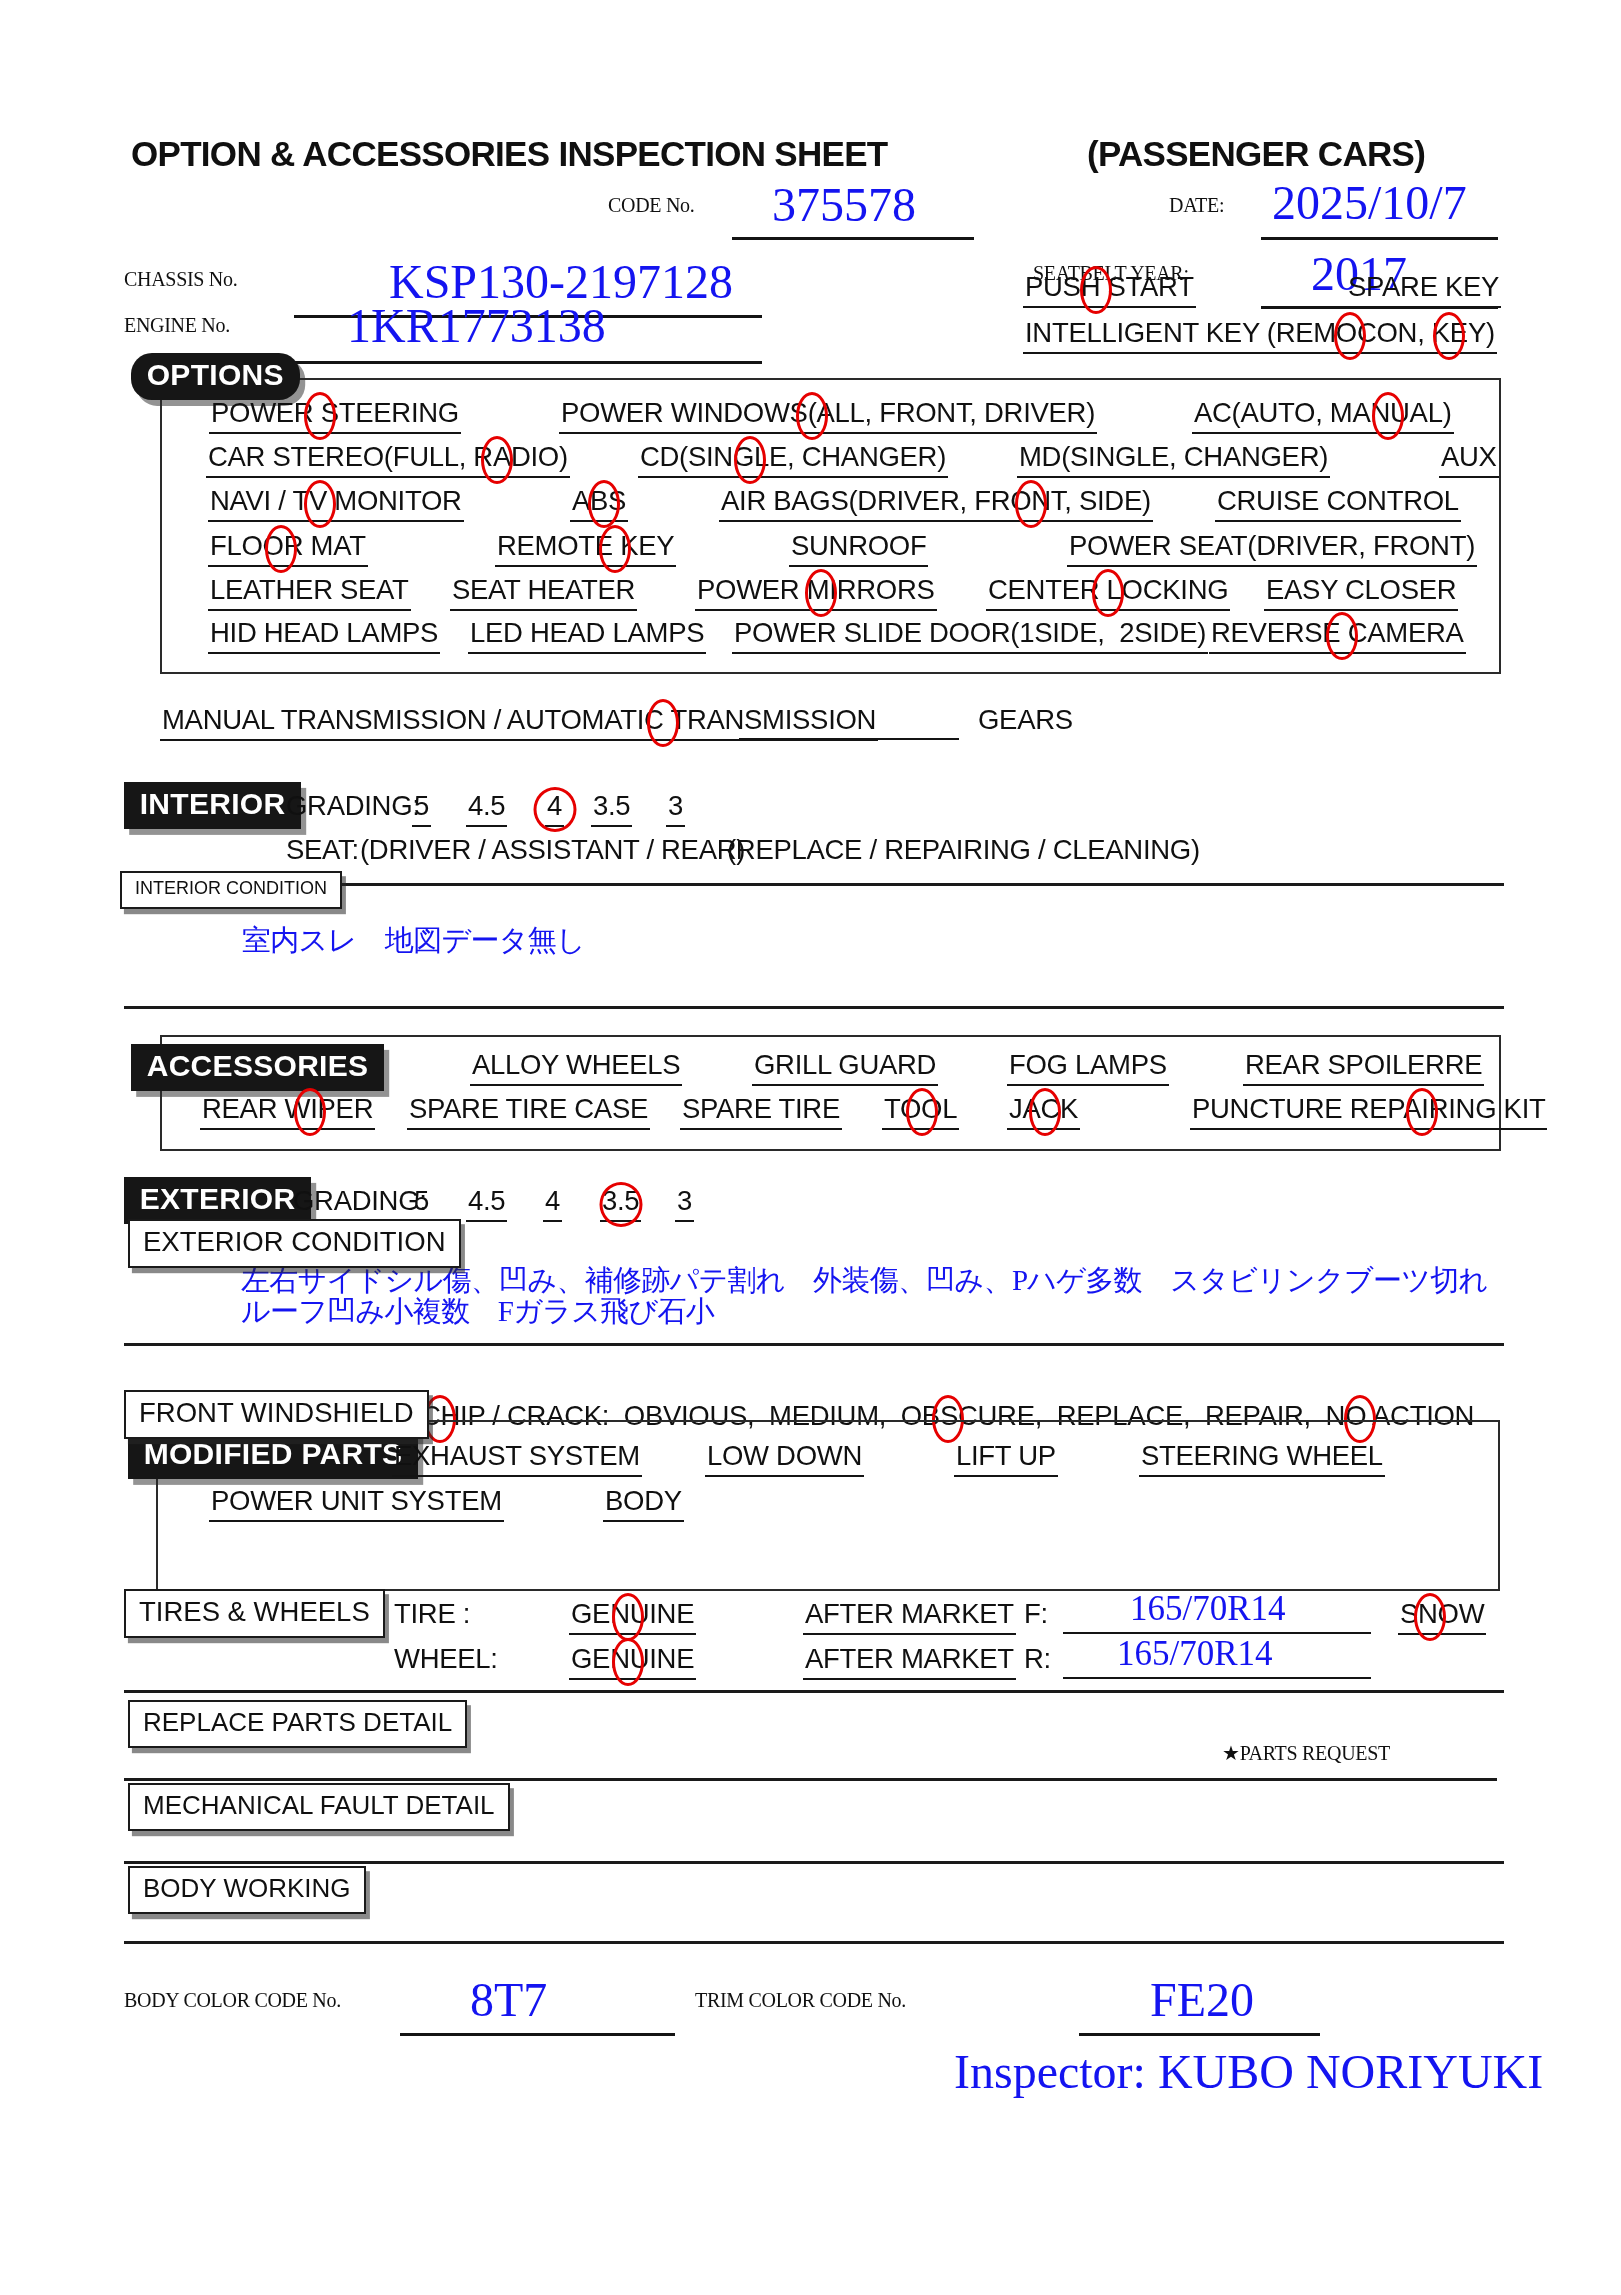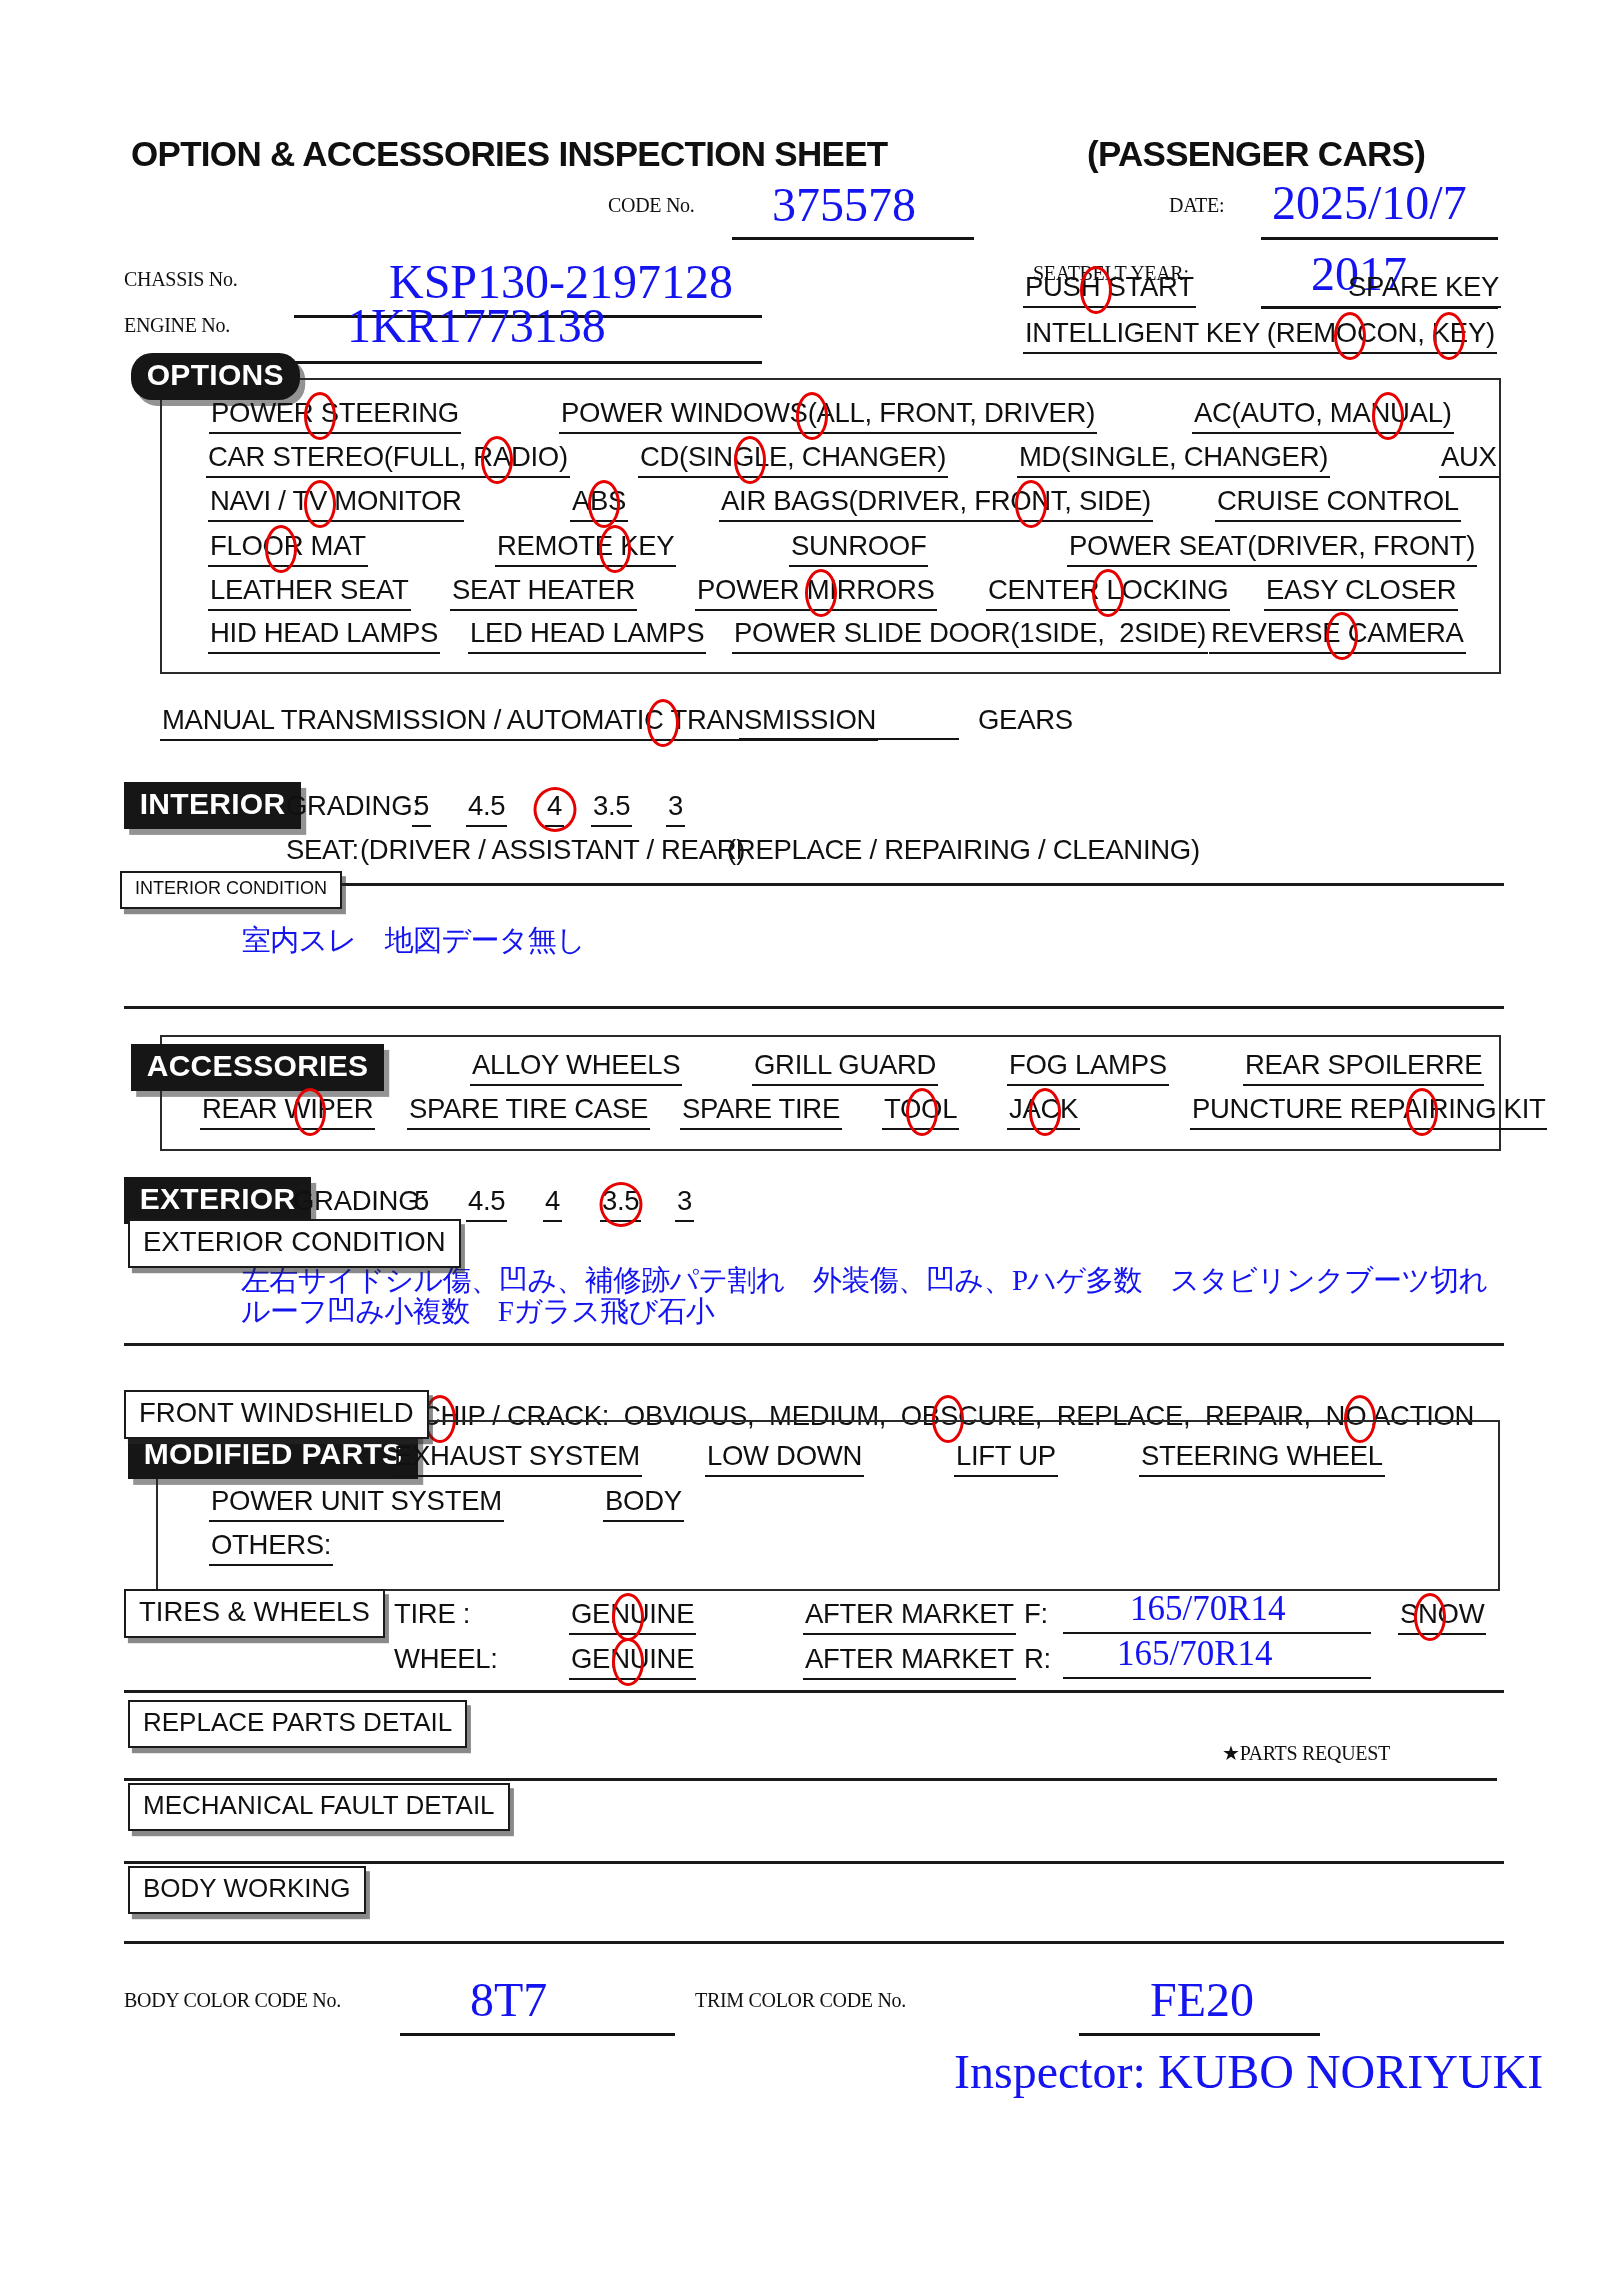--- a/index.html
+++ b/index.html
@@ -169,23 +169,20 @@
   <div class="row" style="top:1440px;">
       <span class="opt" style="left: 392px;">EXHAUST SYSTEM</span>
       <span class="opt" style="left: 705px;">LOW DOWN</span>
       <span class="opt" style="left: 954px;">LIFT UP</span>
       <span class="opt" style="left: 1139px;">STEERING WHEEL</span>
     </div>
   <div class="row" style="top:1485px;">
       <span class="opt" style="left: 209px;">POWER UNIT SYSTEM</span>
       <span class="opt" style="left: 603px;">BODY</span>
     </div>
-  <div class="row" style="top:1529px;">
-      <span class="opt" style="left: 209px;">OTHERS:</span>
-    </div>
 
   <div class="whitelab" style="left:124px;top:1589px;">TIRES &amp; WHEELS</div>
   <div class="row" style="top:1598px;">
       <span class="opt nou" style="left: 392px;">TIRE :</span>
       <span class="opt" style="left: 569px;">GENUINE<span class="ring" style="left: 46%;"></span></span>
       <span class="opt" style="left: 803px;">AFTER MARKET</span>
       <span class="opt nou" style="left: 1022px;">F:</span>
       <span class="opt blank" style="left: 1063px; width: 304px;">&nbsp;</span>
       <span class="opt nou blue" style="left: 1128px;">165/70R14</span>
       <span class="opt" style="left: 1398px;">SNOW<span class="ring" style="left: 36%;"></span></span>

